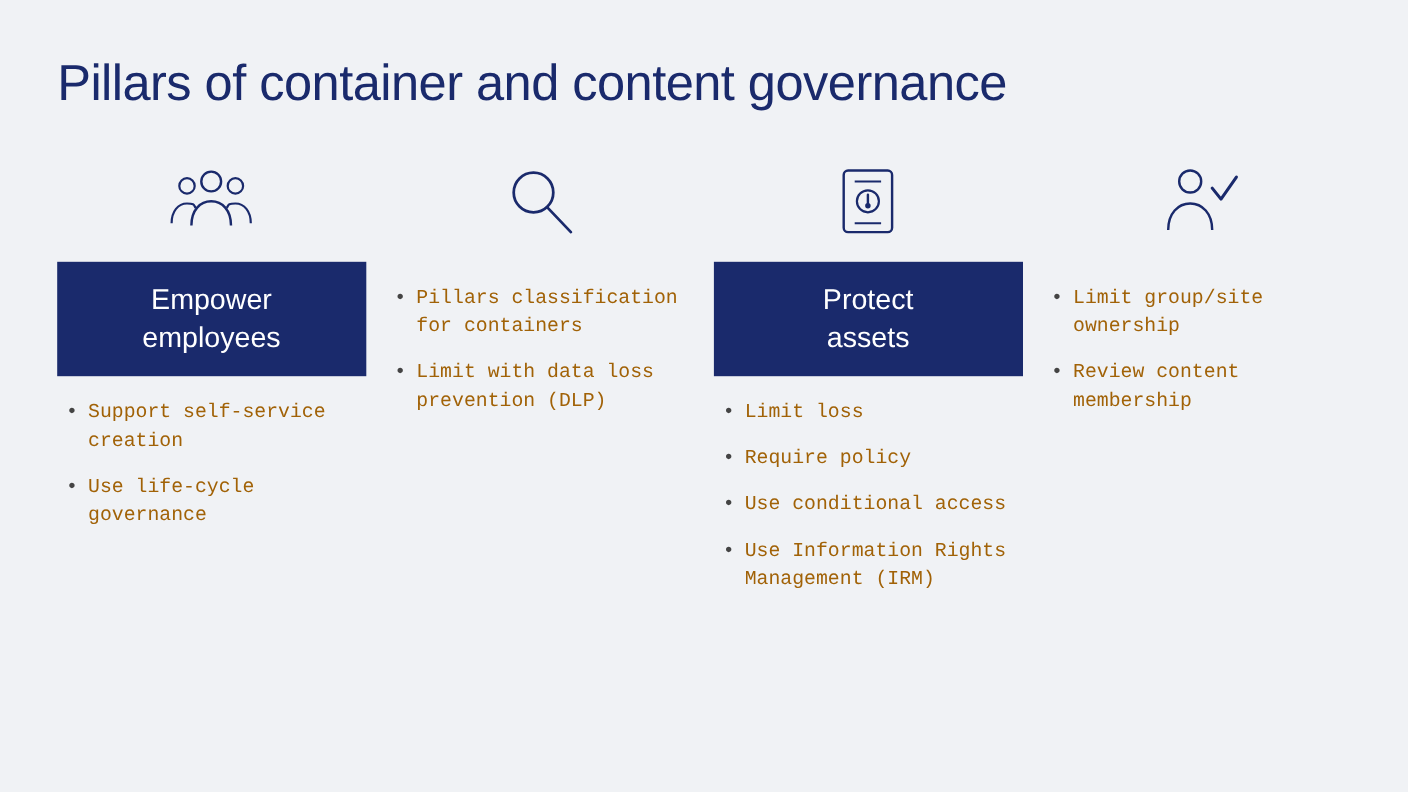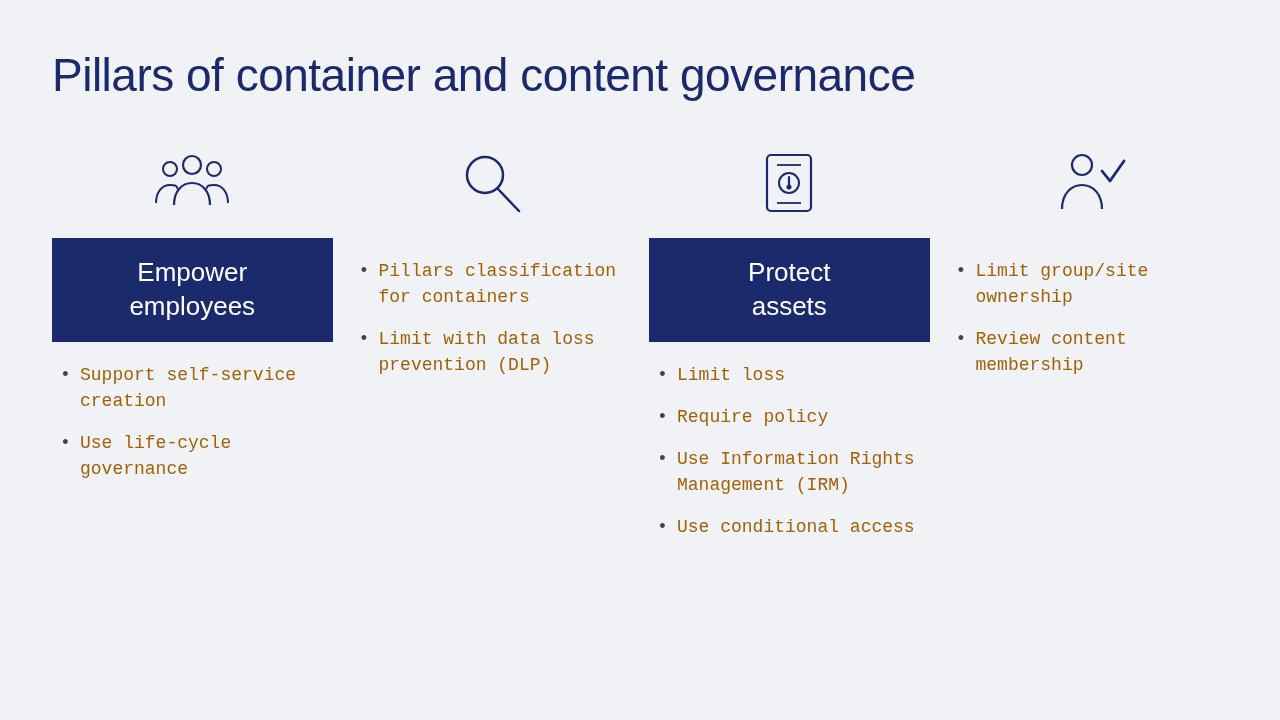--- a/index.html
+++ b/index.html
@@ -153,22 +153,22 @@
           <line x1="28" y1="22" x2="52" y2="22" stroke="#1a2a6c" stroke-width="1.8"></line>
           <line x1="28" y1="60" x2="52" y2="60" stroke="#1a2a6c" stroke-width="1.8"></line>
         </svg>
       </div>
       <div class="pillar-header">
         <span>Protect<br>assets</span>
       </div>
       <ul class="pillar-list">
         <li>Limit loss</li>
         <li>Require policy</li>
+        <li>Use conditional access</li>
         <li>Use Information Rights Management (IRM)</li>
-        <li>Use conditional access</li>
       </ul>
     </div>
 
     <div class="pillar">
       <div class="pillar-icon">
         <svg viewBox="0 0 80 80">
 
           <circle cx="34" cy="22" r="10" stroke="#1a2a6c" stroke-width="2.2" fill="none"></circle>
           <path d="M14 66 c0-15 9-24 20-24 s20 9 20 24" stroke="#1a2a6c" stroke-width="2.2" fill="none"></path>
 

